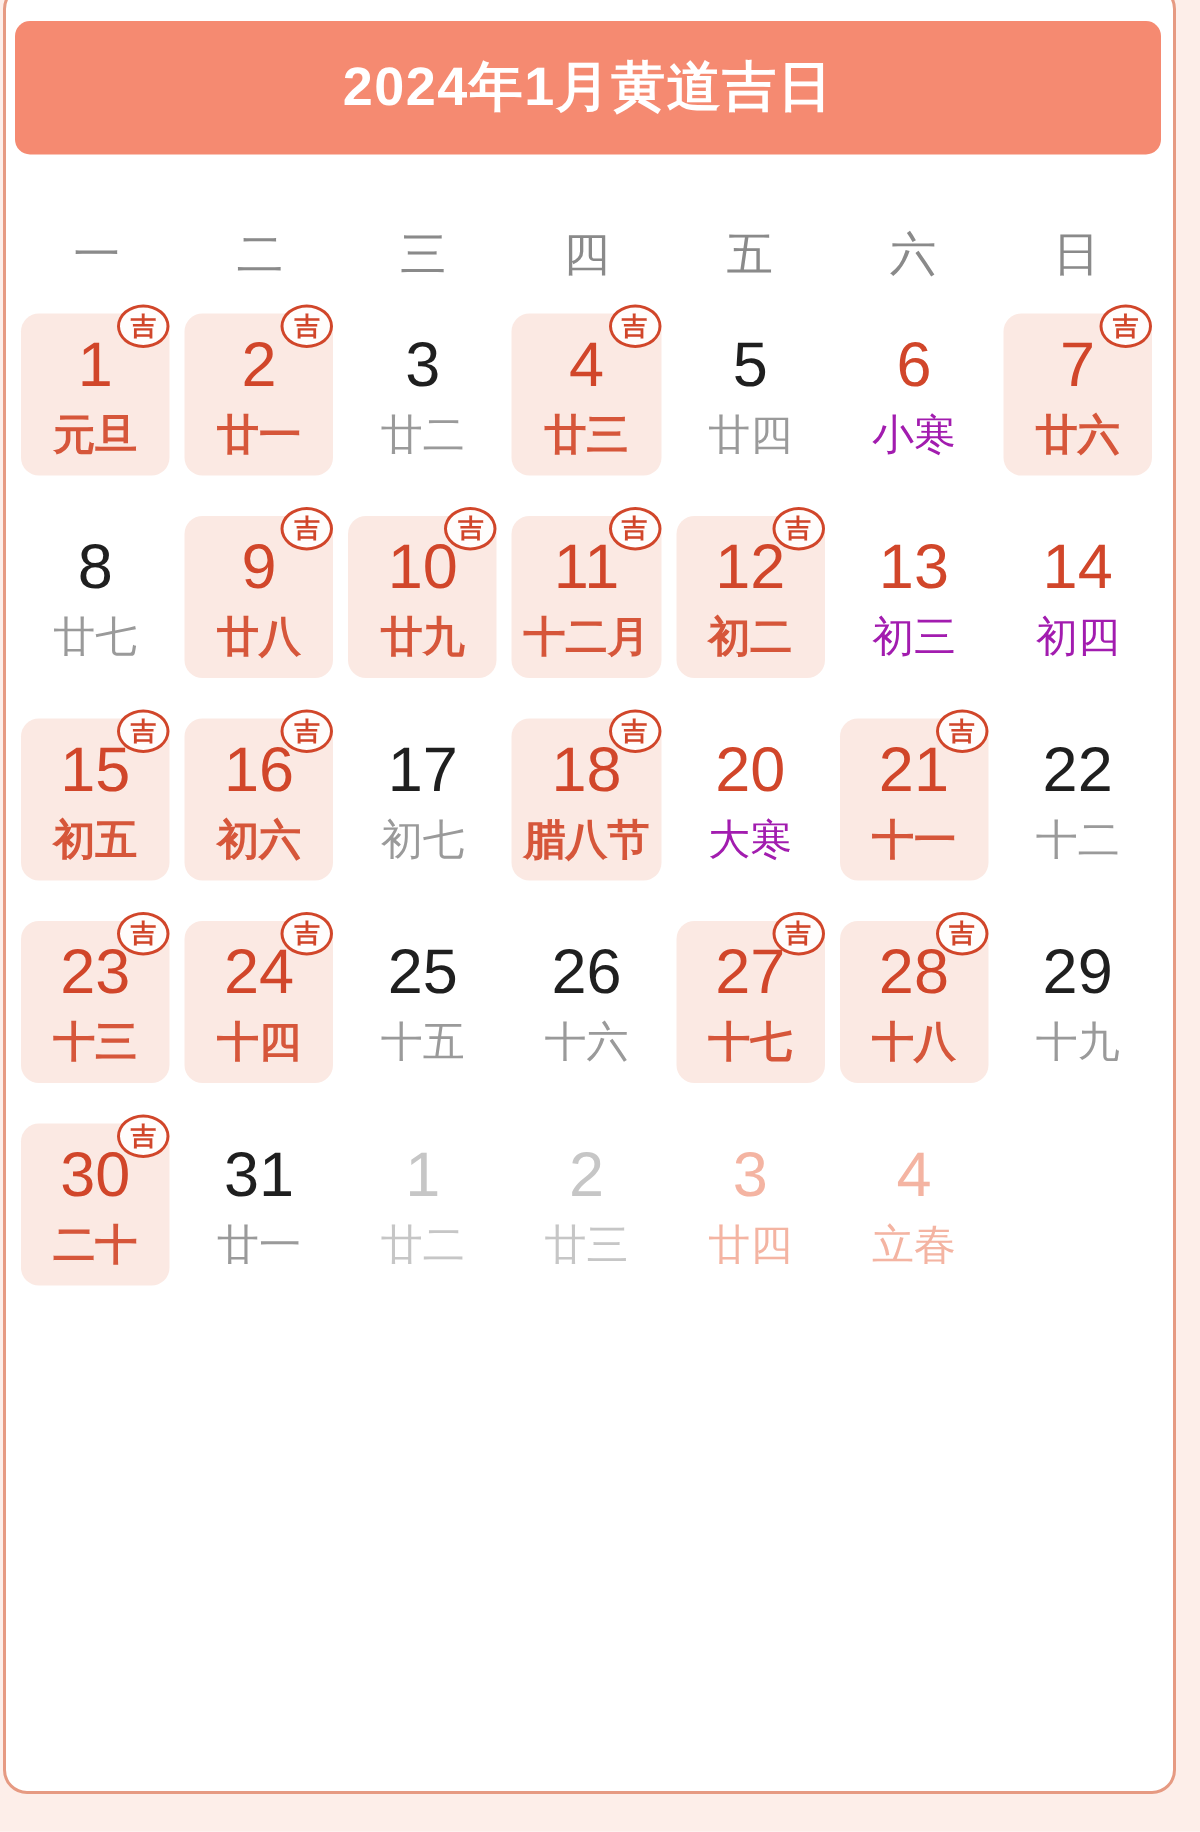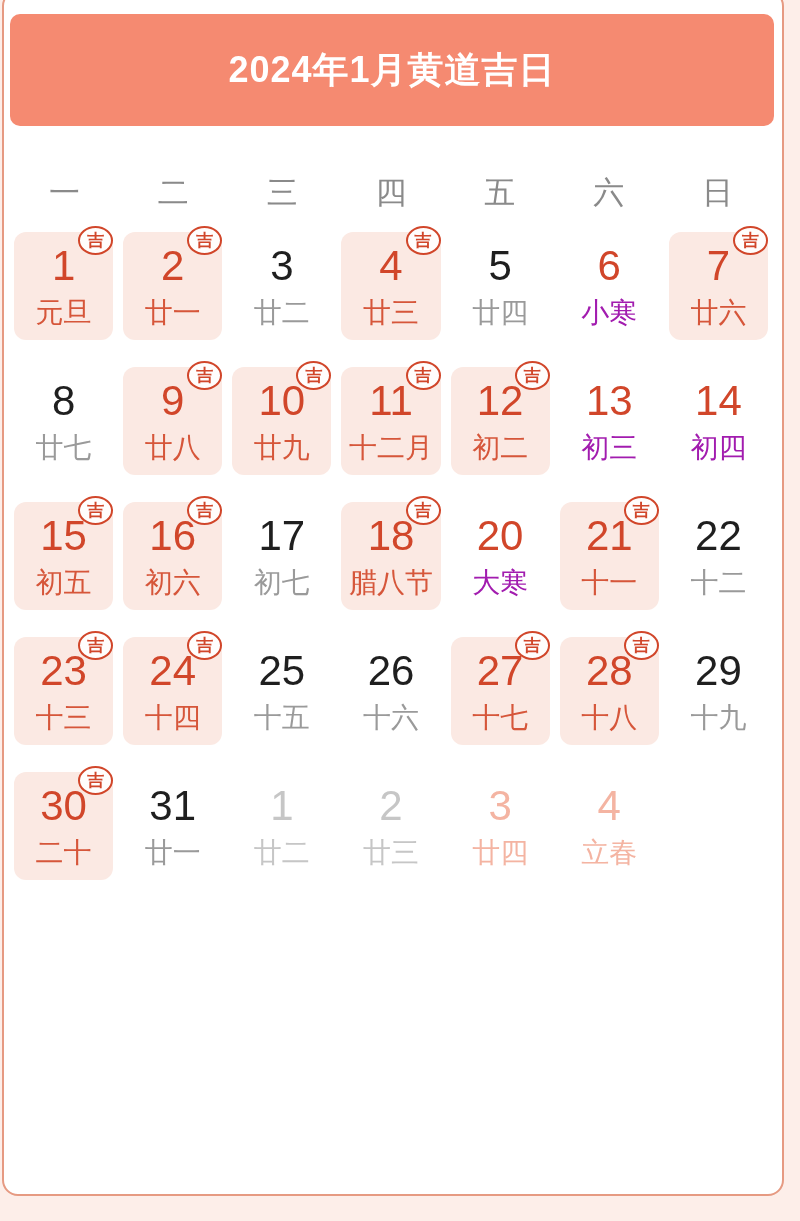--- a/index.html
+++ b/index.html
@@ -14,21 +14,21 @@
     left: 2px; top: -10px;
     width: 782px; height: 1206px;
     background: #ffffff;
     border: 2px solid #e69a82;
     border-radius: 16px;
     overflow: hidden;
   }
   
   .header {
     margin: 22px 8px 0 6px;
-    height: 112px;
+    height: 89px;
     background: #f58a71;
     border-radius: 10px;
     display: flex;
     align-items: center;
     justify-content: center;
   }
   .header .title {
     color: #ffffff;
     font-size: 36px;
     font-weight: 700;
@@ -92,21 +92,21 @@
     color: #1f1f1f;
   }
   .cell .lunar {
     margin-top: 7px;
     font-size: 28px;
     line-height: 32px;
     color: #9a9a9a;
   }
   .cell.aus { background: #fbe9e3; }
   .cell.aus .num   { color: #d1462a; }
-  .cell.aus .lunar { color: #d6563a; }
+  .cell.aus .lunar { color: #d6563a; font-weight: bold; }
   .cell.weekend:not(.aus):not(.next) .num   { color: #d1462a; }
   .cell.weekend:not(.aus):not(.next) .lunar { color: #a21caf; }
   .cell.next .num   { color: #c6c6c6; }
   .cell.next .lunar { color: #c6c6c6; }
   .cell.next.weekend .num   { color: #f4b4a2; }
   .cell.next.weekend .lunar { color: #f4b4a2; }
   .badge {
     position: absolute;
     top: -6px;
     right: 0px;

